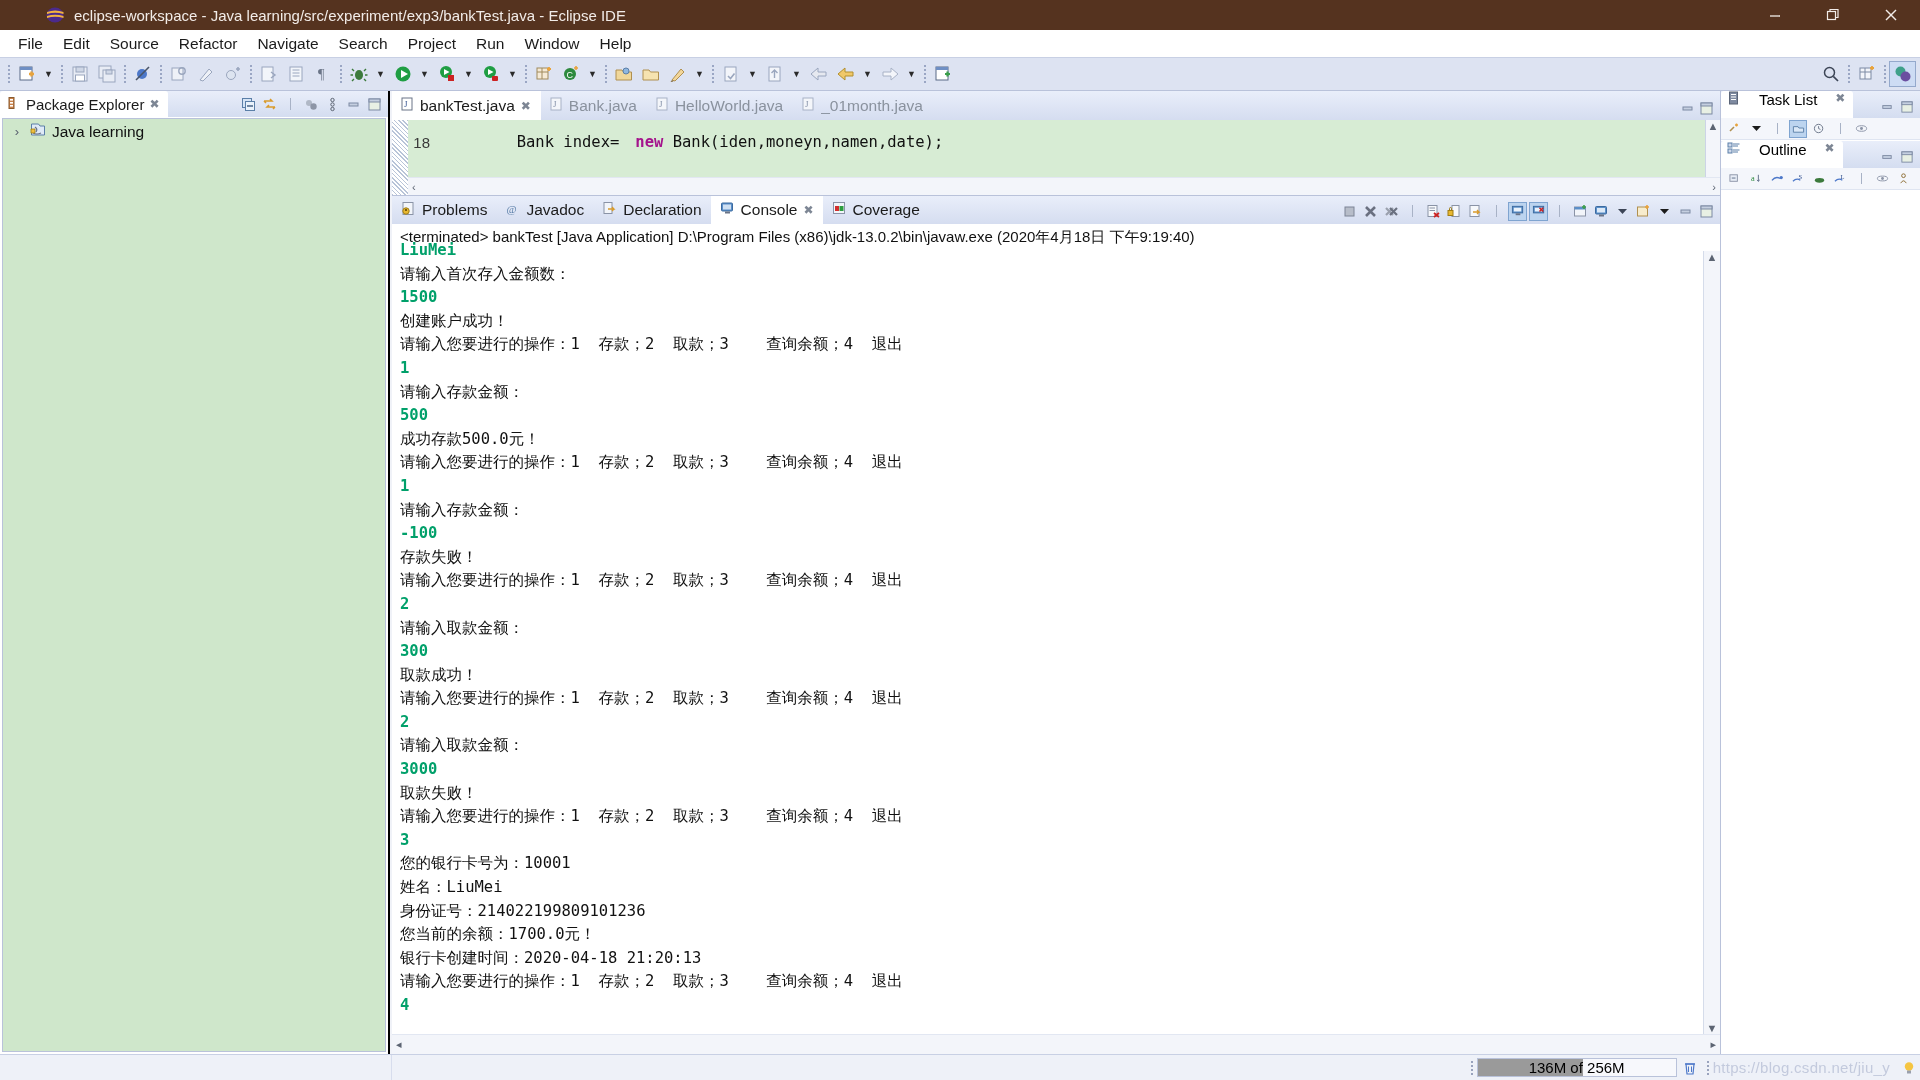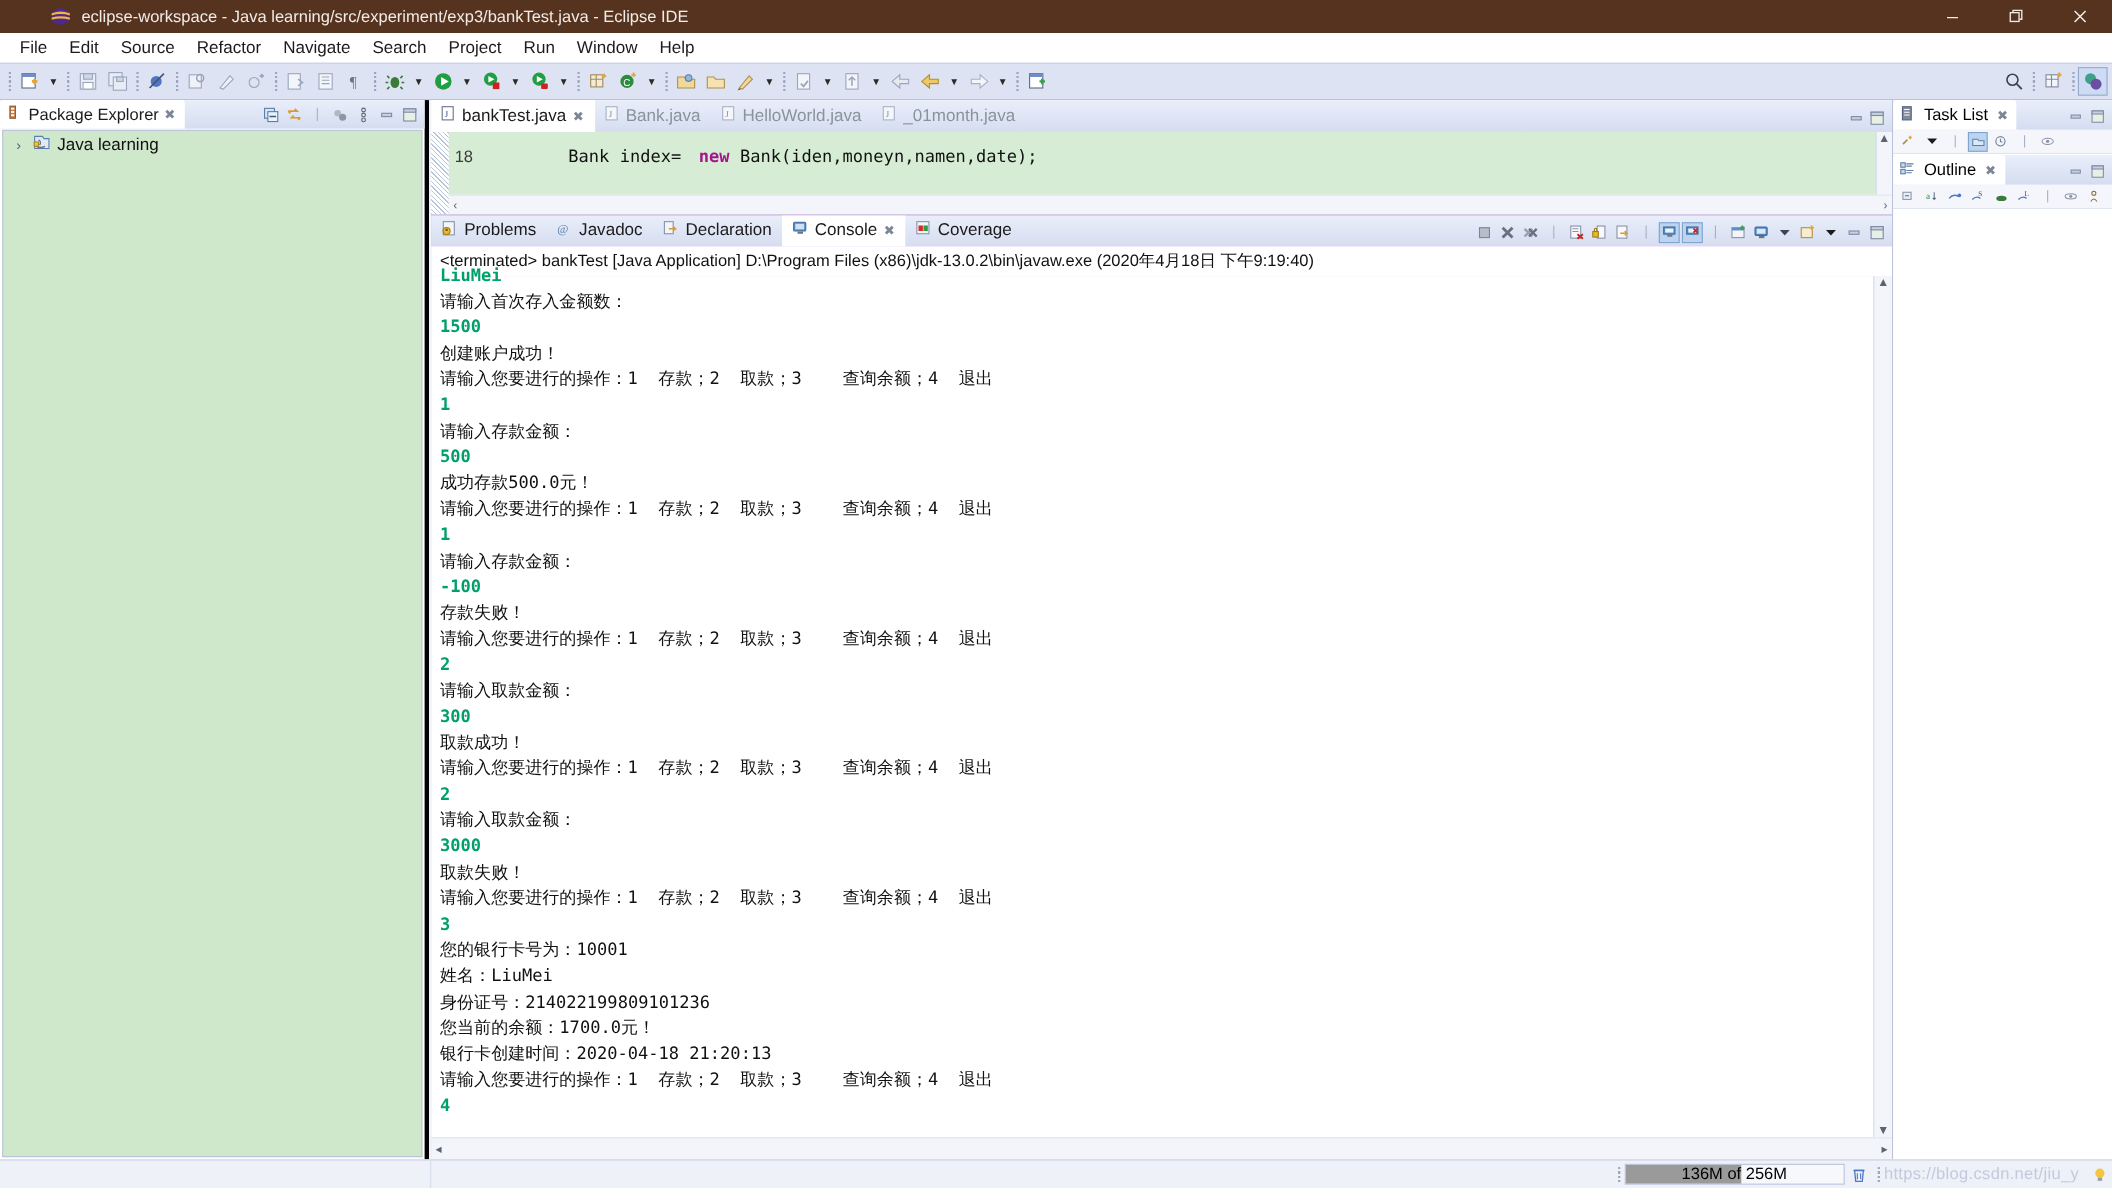--- a/index.html
+++ b/index.html
@@ -59,21 +59,21 @@
     border-top-left-radius:3px; border-top-right-radius:3px;
   }
   .vtab.active { background:#ffffff; }
   .vtab .x { font-size: 12px; color:#7d8694; }
   .tabfill { flex:1; height:26px; }
   .vt-tools { display:flex; align-items:center; gap:2px; padding-right:4px; height:26px; }
   .vt-tools .ic { width:19px; height:19px; display:flex; align-items:center; justify-content:center; }
 
   
   #pkg-explorer { left:0; top:0; width:390px; bottom:0; background:#fff;
-                  border-right:4px solid #000000; }
+                  border-right:2px solid #000000; }
   #pkg-explorer .tabhead { background: linear-gradient(to bottom,#e9eefa,#d4ddf0); }
   .pkg-body { position:absolute; left:2px; right:2px; top:27px; bottom:2px;
               background:#cfe7cb; border:1px solid #b9c2da; }
   .tree-row { display:flex; align-items:center; gap:6px; height:25px; padding-left:8px;
               font-size:15.5px; color:#111; }
   .tw { color:#5a6270; font-size:13px; width:12px; text-align:center; }
 
   
   #editor-area { left:392px; top:0; right:200px; height:104px; background:#fff; }
   .etabs { height:29px; display:flex; align-items:flex-end;
@@ -97,21 +97,21 @@
   .kw { color:#a4148c; font-weight:bold;margin-left:16px; }
   .code-scroll-v { position:absolute; right:0; top:0; width:15px; bottom:0; background:#f3f5fa;
                    border-left:1px solid #ccd4e6; display:flex; flex-direction:column;
                    align-items:center; justify-content:space-between; }
   .code-hbar { position:absolute; left:0; right:0; bottom:0; height:18px; background:#f3f5fa;
                border-top:1px solid #e2e7f2; display:flex; align-items:center;
                justify-content:space-between; padding:0 4px; }
   .arrowglyph { font-size:11px; color:#5c6472; }
 
   
-  #console-view { left:392px; top:104px; right:200px; bottom:0; background:#f0abfc;
+  #console-view { left:392px; top:104px; right:200px; bottom:0; background:#0c4a6e;
                   border-top:1px solid #b9c2da; }
   .console-tabbar { height:28px; display:flex; align-items:flex-end;
                     background: linear-gradient(to bottom,#e9eefa,#d5ddf0); }
   .ctab { height:28px; display:flex; align-items:center; gap:6px; padding:0 9px;
           font-size:15.5px; color:#1b1b1b; white-space:nowrap; }
   .ctab.active { background:#fff; }
   .ctab .x { font-size:12px; color:#7d8694; }
   .console-head { height:27px; display:flex; align-items:center; padding-left:8px;
                   font-size:15px; color:#111; background:#fff; white-space:nowrap; }
   .console-body { position:absolute; left:0; right:0; top:55px; bottom:20px; background:#fff; }
@@ -126,21 +126,21 @@
   .console-hbar { position:absolute; left:0; right:0; bottom:0; height:20px;
                   background:#f3f5fa; border-top:1px solid #e2e7f2;
                   display:flex; align-items:center; justify-content:space-between; padding:0 4px; }
 
   
   #right-stack { right:0; top:0; width:200px; bottom:0; background:#eef1f8;
                  border-left:1px solid #b9c2da; }
   .rv { position:absolute; left:0; right:0; background:#fff; }
   .rv .rtabs { height:27px; display:flex; align-items:flex-end;
                background: linear-gradient(to bottom,#e9eefa,#d4ddf0); }
-  .rtab { height:27px; display:flex; align-items:center; gap:8px; padding:0 8px 0 6px;
+  .rtab { height:27px; display:flex; align-items:flex-start; gap:18px; padding:0 8px 0 6px;
           font-size:15px; background:#fff; border-top-left-radius:3px; border-top-right-radius:3px; }
   .rtab .x { font-size:12px; color:#7d8694; }
   .rtools-row { height:22px; display:flex; align-items:center; gap:3px; padding-left:5px;
                 background:#f4f6fb; border-bottom:1px solid #dfe5f1; }
   .rtools-row .ic { width:18px; height:18px; display:flex; align-items:center; justify-content:center; }
   .minmax { display:flex; align-items:center; gap:6px; padding-right:6px; }
 
   
   .statusbar { position:absolute; left:0; right:0; bottom:0; height:26px;
                background:#eef1f8; border-top:1px solid #c8d0e4;

